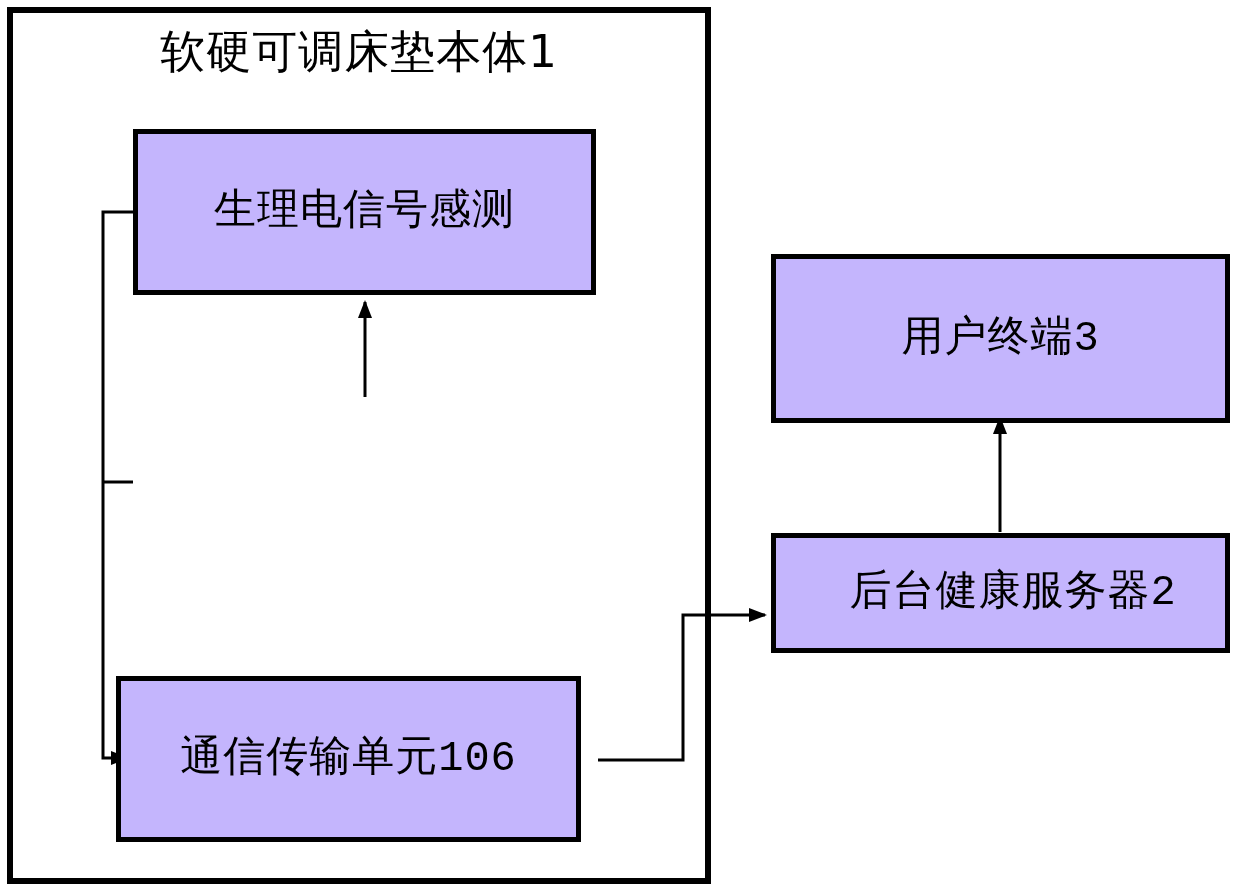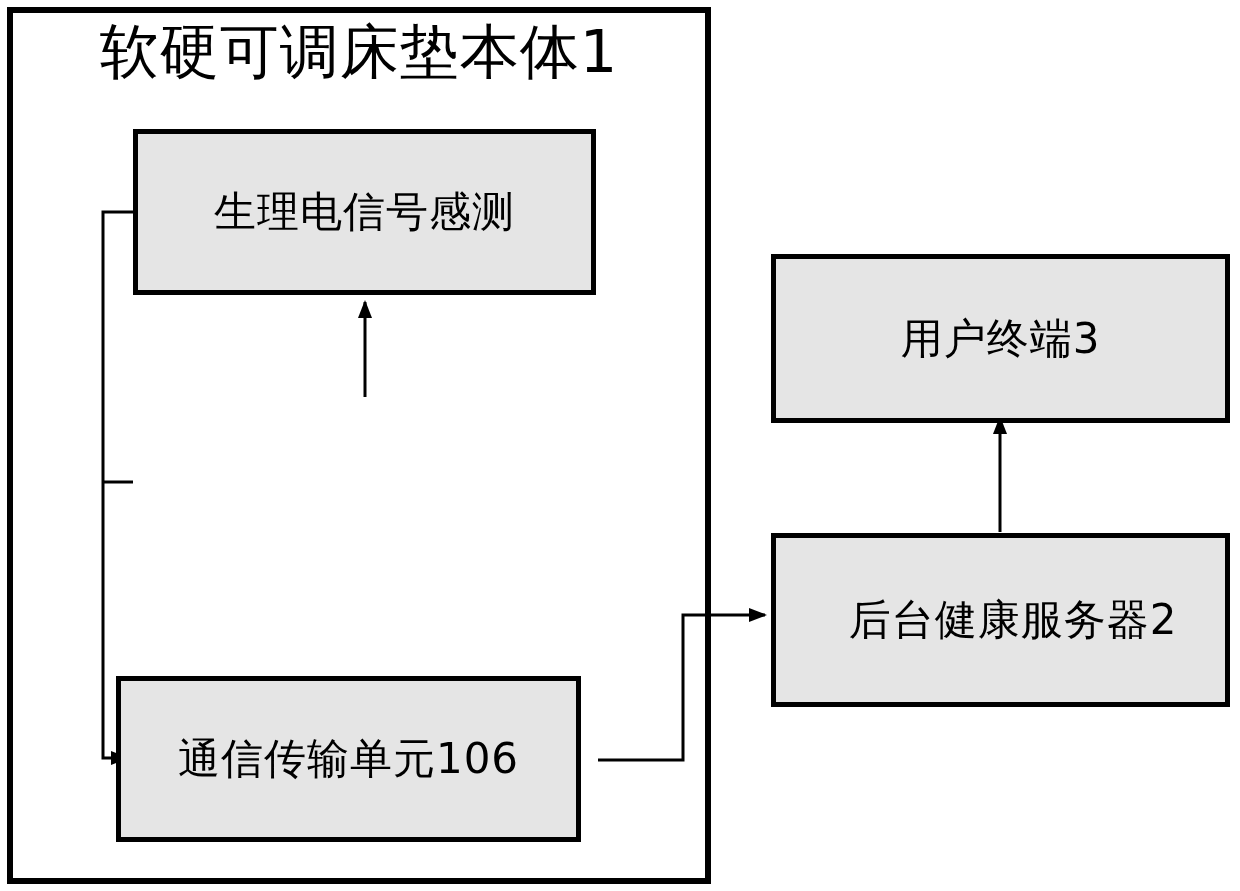--- a/index.html
+++ b/index.html
@@ -12,65 +12,66 @@
     width: 1240px;
     height: 891px;
     background: #ffffff;
     font-family: "DejaVu Sans", "Liberation Sans", sans-serif;
     color: #000000;
     overflow: hidden;
   }
   .box {
     position: absolute;
     box-sizing: border-box;
-    background: #e5e5e5;
+    background: #c4b5fd;
     border: 5px solid #000000;
     display: flex;
     align-items: center;
     justify-content: center;
     text-align: center;
+    font-family: Liberation Mono, monospace;
   }
   .outer-box {
     position: absolute;
     box-sizing: border-box;
     border: 6px solid #000000;
     background: #ffffff;
   }
   .box-label {
     font-size: 42px;
     line-height: 60px;
     letter-spacing: 1px;
     white-space: nowrap;
   }
   .diagram-title {
     position: absolute;
     left: 7px;
     top: 26px;
     width: 704px;
     text-align: center;
-    font-size: 59px;
+    font-size: 45px;
     line-height: 52px;
     letter-spacing: 1px;
     white-space: nowrap;
   }
   #connector-layer {
     position: absolute;
     left: 0;
     top: 0;
     width: 1240px;
     height: 891px;
     pointer-events: none;
   }
   
   #outer     { left: 7px;   top: 7px;   width: 704px; height: 877px; }
   #unit105   { left: 133px; top: 129px; width: 463px; height: 166px; }
   #unit104   { left: 133px; top: 398px; width: 463px; height: 165px; }
   #unit106   { left: 116px; top: 676px; width: 465px; height: 166px; }
   #terminal  { left: 771px; top: 243px; width: 459px; height: 169px; margin-top: 11px; }
-  #server    { left: 771px; top: 533px; width: 459px; height: 174px; padding-left: 25px; }
+  #server    { left: 771px; top: 533px; width: 459px; height: 120px; padding-left: 25px; }
 </style>
 </head>
 <body>
 
 <div id="canvas">
 
   <div id="outer" class="outer-box"></div>
   <div class="diagram-title">软硬可调床垫本体1</div>
 
   <svg id="connector-layer" viewBox="0 0 1240 891" xmlns="http://www.w3.org/2000/svg">

